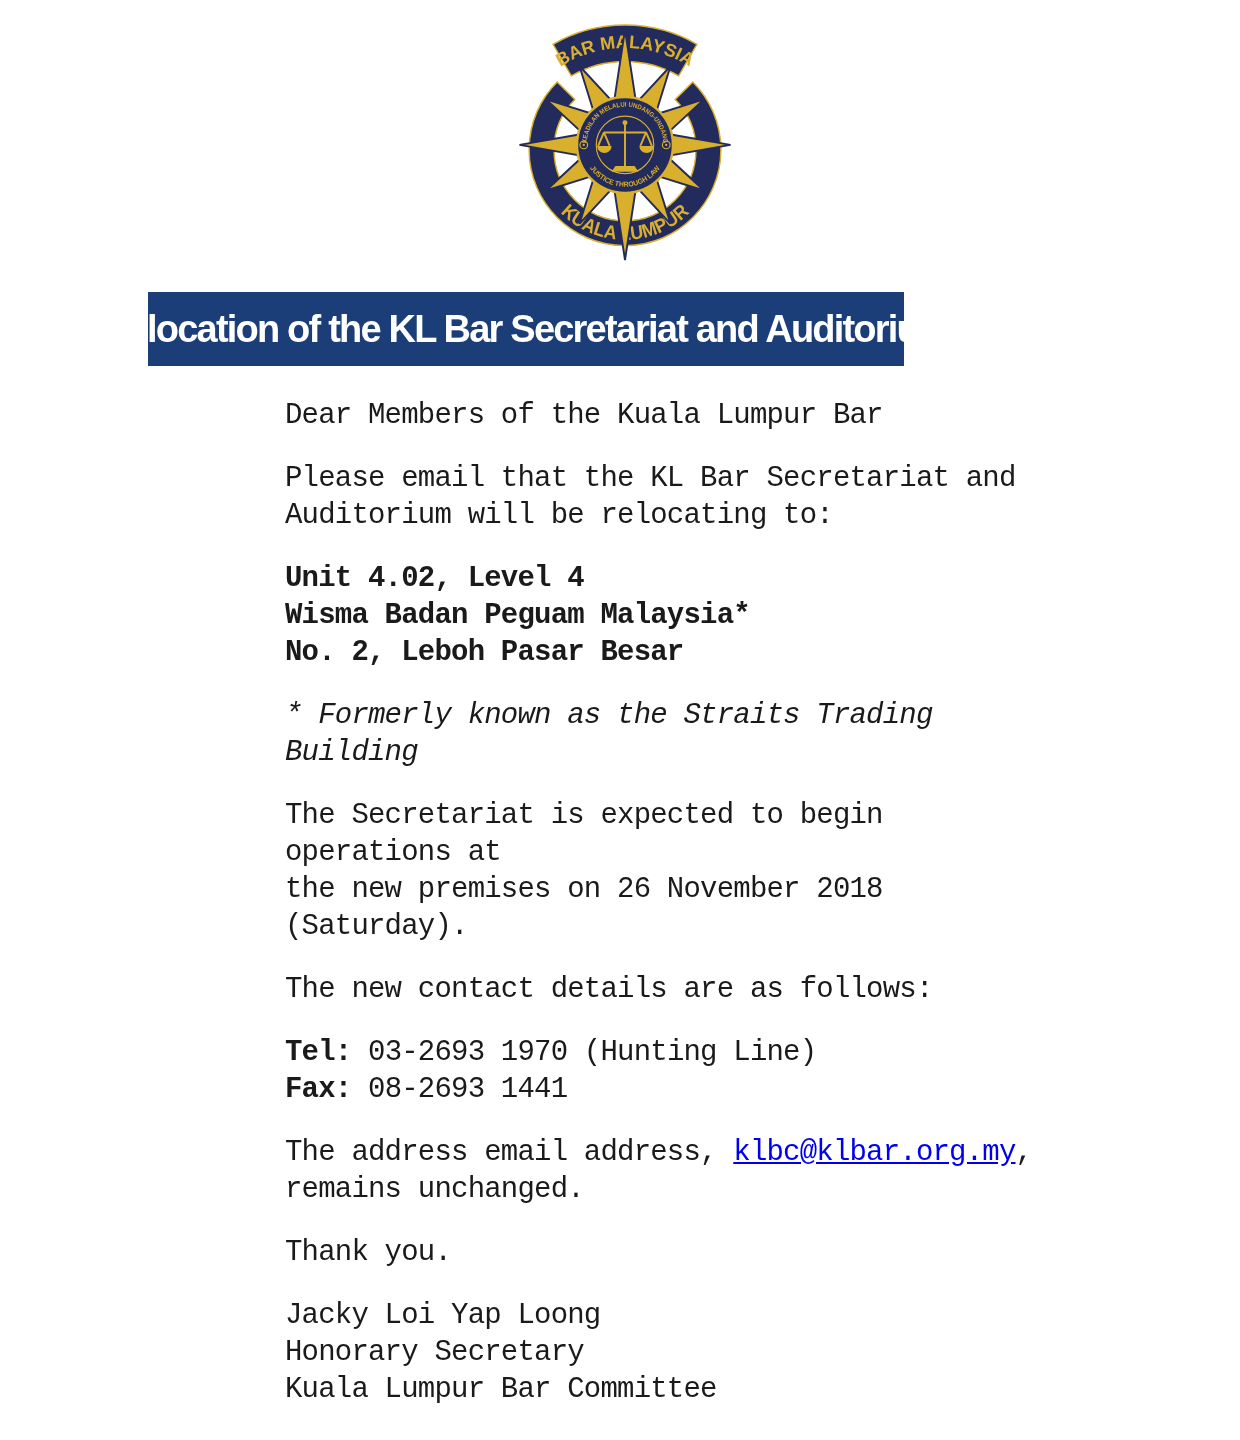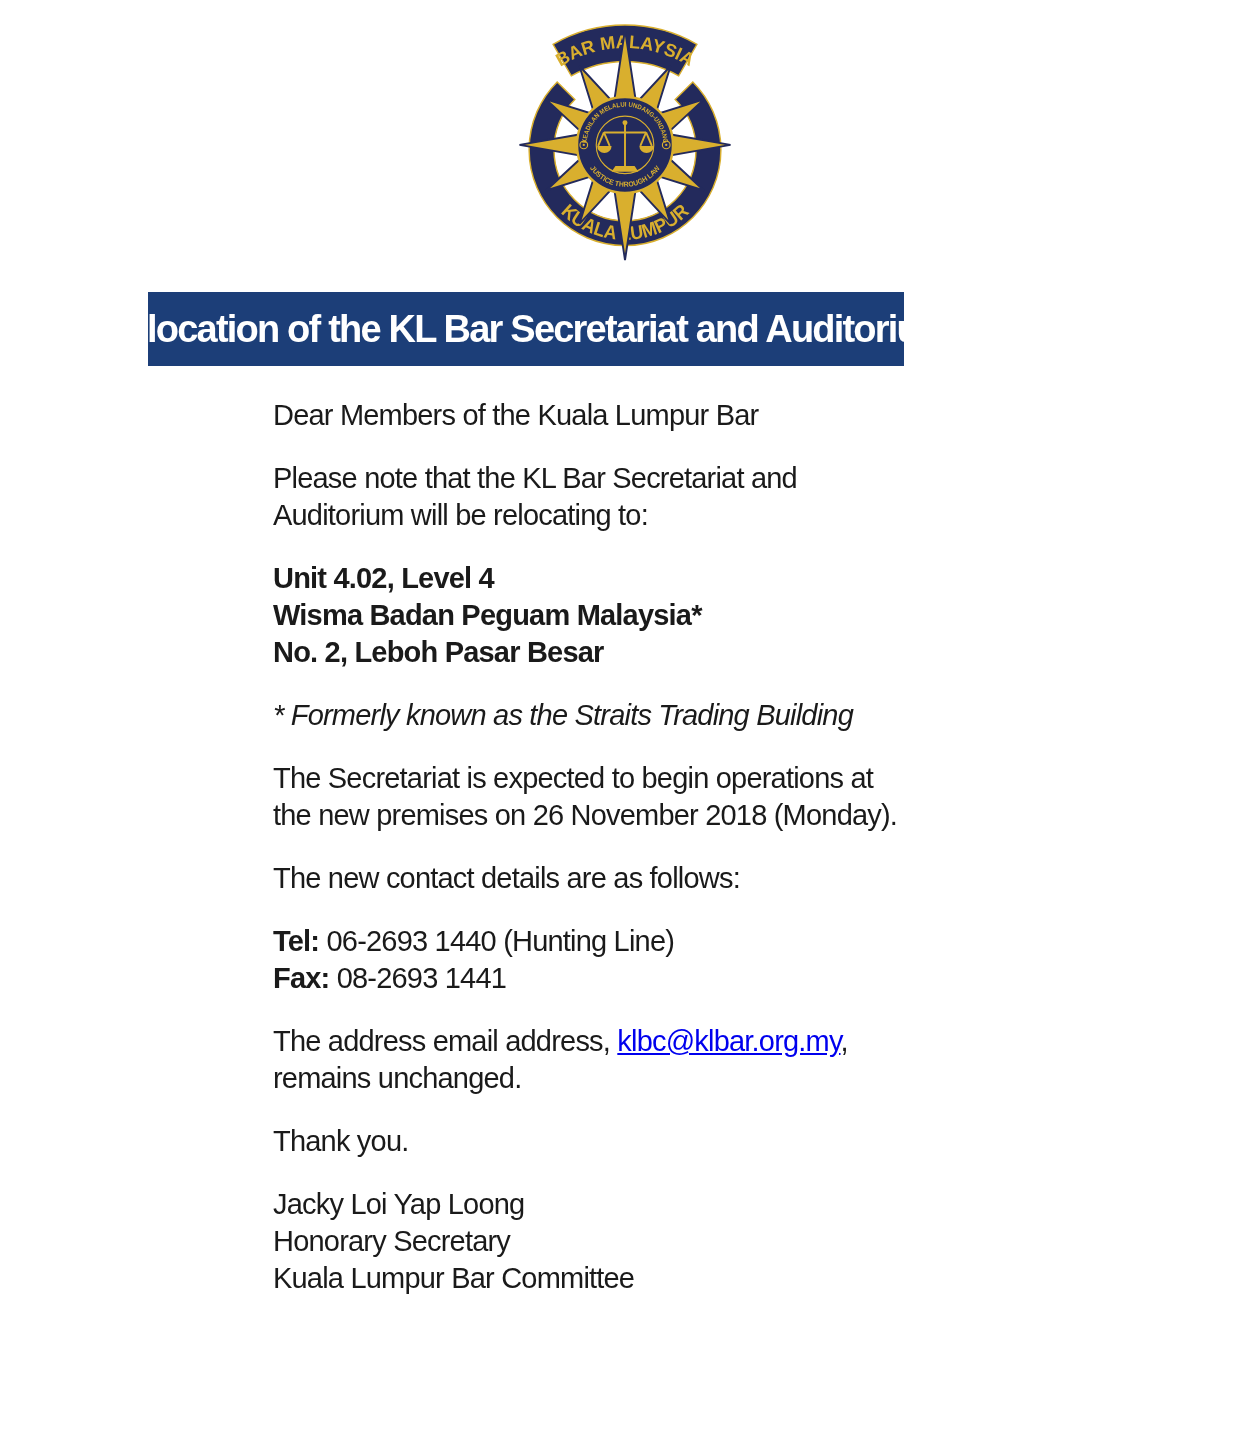--- a/index.html
+++ b/index.html
@@ -18,21 +18,21 @@
     display:flex; align-items:center; justify-content:center;
   }
   .title-banner .title-text {
     font-size:38px; font-weight:bold; letter-spacing:-1.8px; white-space:nowrap;
   }
 
   .letter {
     position:absolute; left:273px; top:397px; width:760px;
     font-size:29px; line-height:37px; letter-spacing:-0.8px; color:#1a1a1a;
   }
-  .para { margin:0 0 26px 0; }
+  .para { margin:0 0 26px 12px;font-family:Liberation Mono, monospace; }
   .para:last-child { margin-bottom:0; }
   .bold { font-weight:bold; }
   .italic { font-style:italic; }
   a.email-link { color:#0000ee; text-decoration:underline; cursor:pointer; }
 </style>
 </head>
 <body>
 
 <div class="page">
 
@@ -93,45 +93,45 @@
     <span class="title-text">Relocation of the KL Bar Secretariat and Auditorium</span>
   </div>
 
   <div class="letter">
 
     <p class="para">
       <span>Dear Members of the Kuala Lumpur Bar</span><br>
     </p>
 
     <p class="para">
-      <span>Please note that the KL Bar Secretariat and</span><br>
+      <span>Please email that the KL Bar Secretariat and</span><br>
       <span>Auditorium will be relocating to:</span>
     </p>
 
     <p class="para bold">
       <span>Unit 4.02, Level 4</span><br>
       <span>Wisma Badan Peguam Malaysia*</span><br>
       <span>No. 2, Leboh Pasar Besar</span><br>
     </p>
 
     <p class="para italic">
       <span>* Formerly known as the Straits Trading Building</span>
     </p>
 
     <p class="para">
       <span>The Secretariat is expected to begin operations at</span><br>
-      <span>the new premises on 26 November 2018 (Monday).</span>
+      <span>the new premises on 26 November 2018 (Saturday).</span>
     </p>
 
     <p class="para">
       <span>The new contact details are as follows:</span>
     </p>
 
     <p class="para">
-      <span><span class="bold">Tel:</span><span> 06-2693 1440 (Hunting Line)</span></span><br>
+      <span><span class="bold">Tel:</span><span> 03-2693 1970 (Hunting Line)</span></span><br>
       <span><span class="bold">Fax:</span><span> 08-2693 1441</span></span>
     </p>
 
     <p class="para">
       <span>The address email address, </span><a class="email-link" href="#">klbc@klbar.org.my</a><span>,</span><br>
       <span>remains unchanged.</span>
     </p>
 
     <p class="para">
       <span>Thank you.</span>

